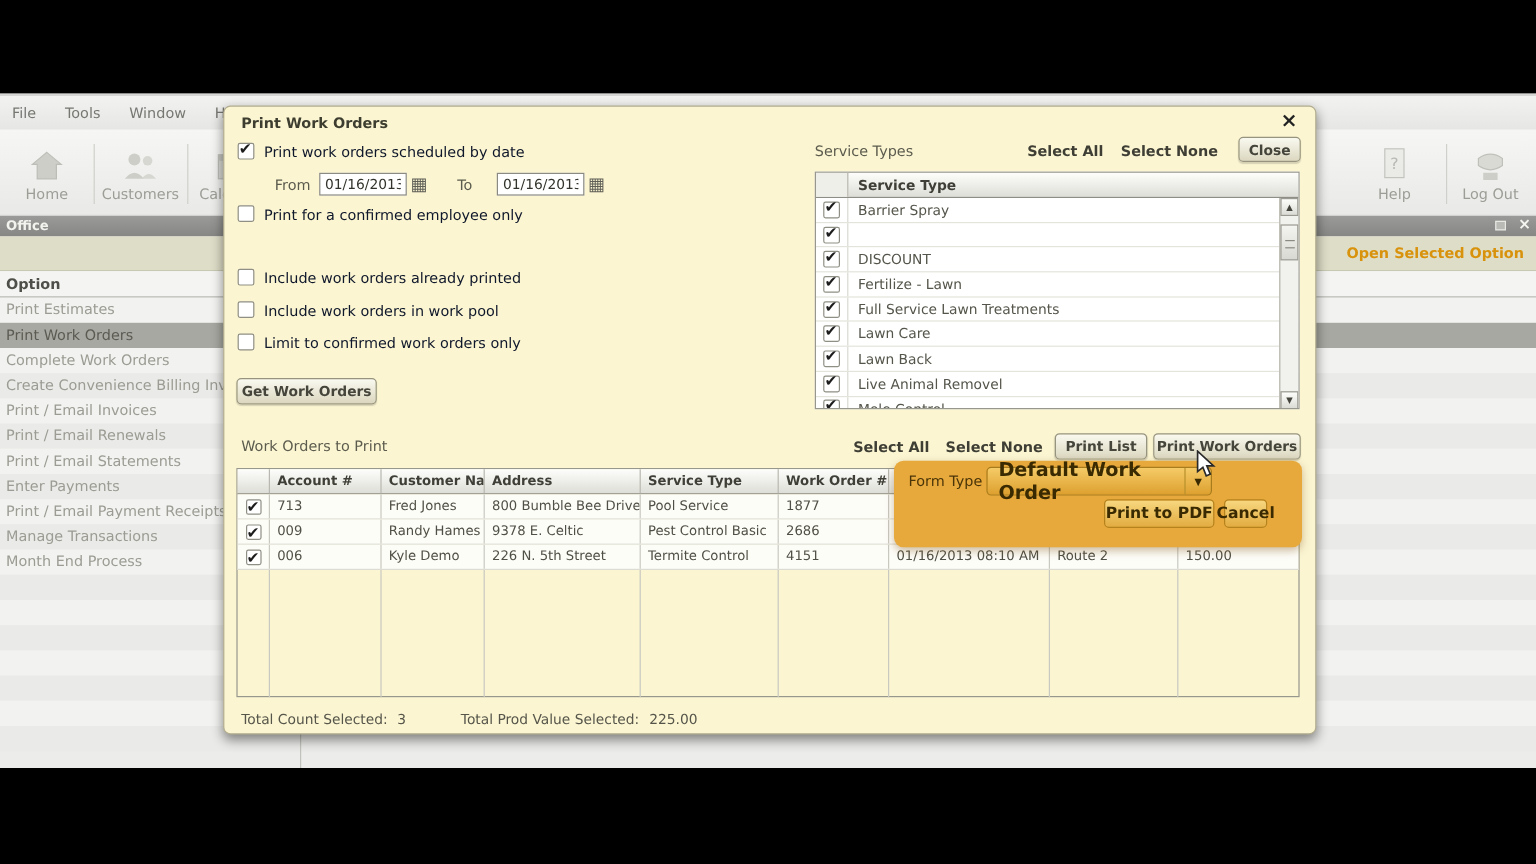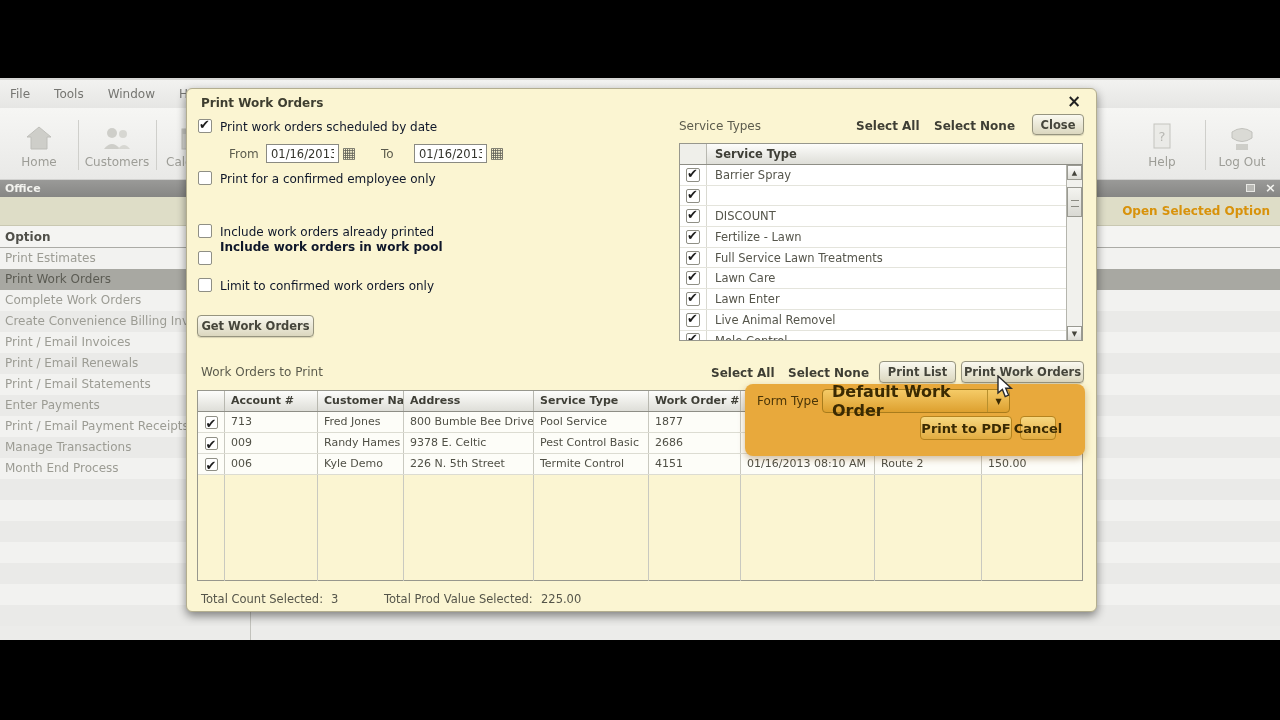--- a/index.html
+++ b/index.html
@@ -242,21 +242,21 @@
     <input class="dateinput" style="left: 227px; top: 55px;" readonly="" value="01/16/2013">
     <span class="calicon" style="left:303px;top:56px;">▦</span>
 
     <span class="cb" style="left:11px;top:82px;"></span>
     <span class="cblabel" style="left:33px;top:83px;">Print for a confirmed employee only</span>
 
     <span class="cb" style="left:11px;top:135px;"></span>
     <span class="cblabel" style="left:33px;top:136px;">Include work orders already printed</span>
 
     <span class="cb" style="left:11px;top:162px;"></span>
-    <span class="cblabel" style="left:33px;top:151px;font-weight:bold;">Include work orders in work pool</span>
+    <span class="cblabel" style="left:33px;top:163px;">Include work orders in work pool</span>
 
     <span class="cb" style="left:11px;top:189px;"></span>
     <span class="cblabel" style="left:33px;top:190px;">Limit to confirmed work orders only</span>
 
     <button class="btn" style="left:10px;top:226px;width:117px;height:22px;">Get Work Orders</button>
 
     <span class="seclabel" style="left:492px;top:30px;">Service Types</span>
     <span class="sellink" style="left:669px;top:30px;">Select All</span>
     <span class="sellink" style="left:747px;top:30px;">Select None</span>
     <button class="btn" style="left:845px;top:25px;width:52px;height:21px;">Close</button>
@@ -298,21 +298,21 @@
       <div class="svcrow">
         <div class="c0">
             <span class="cb checked"></span>
           </div>
         <div class="c1">Lawn Care</div>
       </div>
       <div class="svcrow">
         <div class="c0">
             <span class="cb checked"></span>
           </div>
-        <div class="c1">Lawn Enter</div>
+        <div class="c1">Lawn Back</div>
       </div>
       <div class="svcrow">
         <div class="c0">
             <span class="cb checked"></span>
           </div>
         <div class="c1">Live Animal Removel</div>
       </div>
       <div class="svcrow">
         <div class="c0">
             <span class="cb checked"></span>

